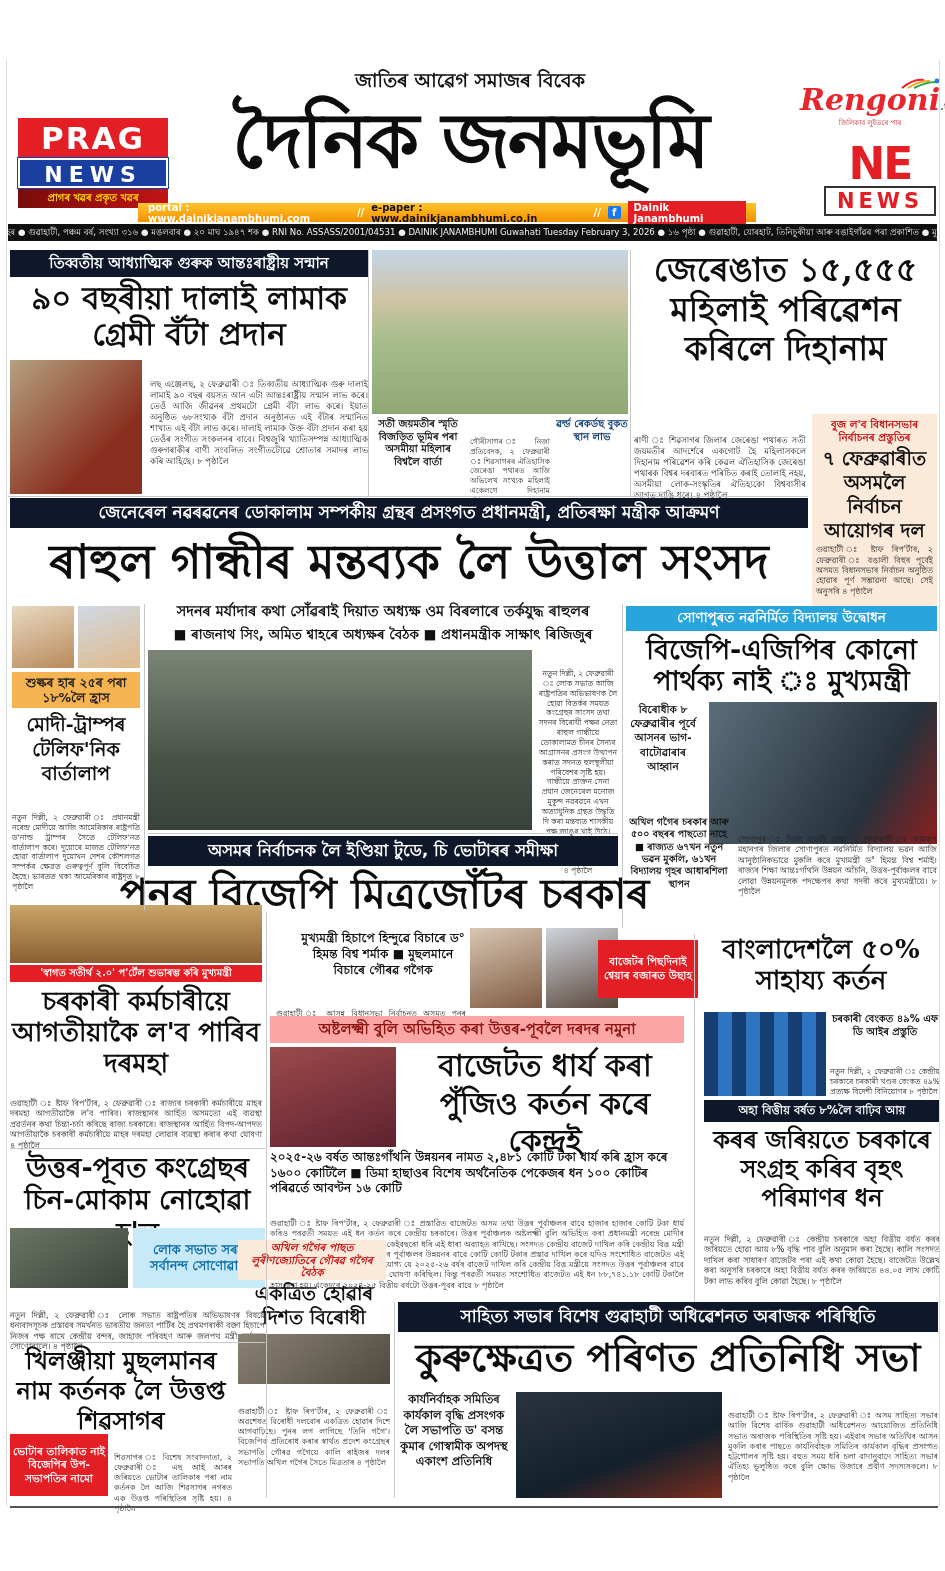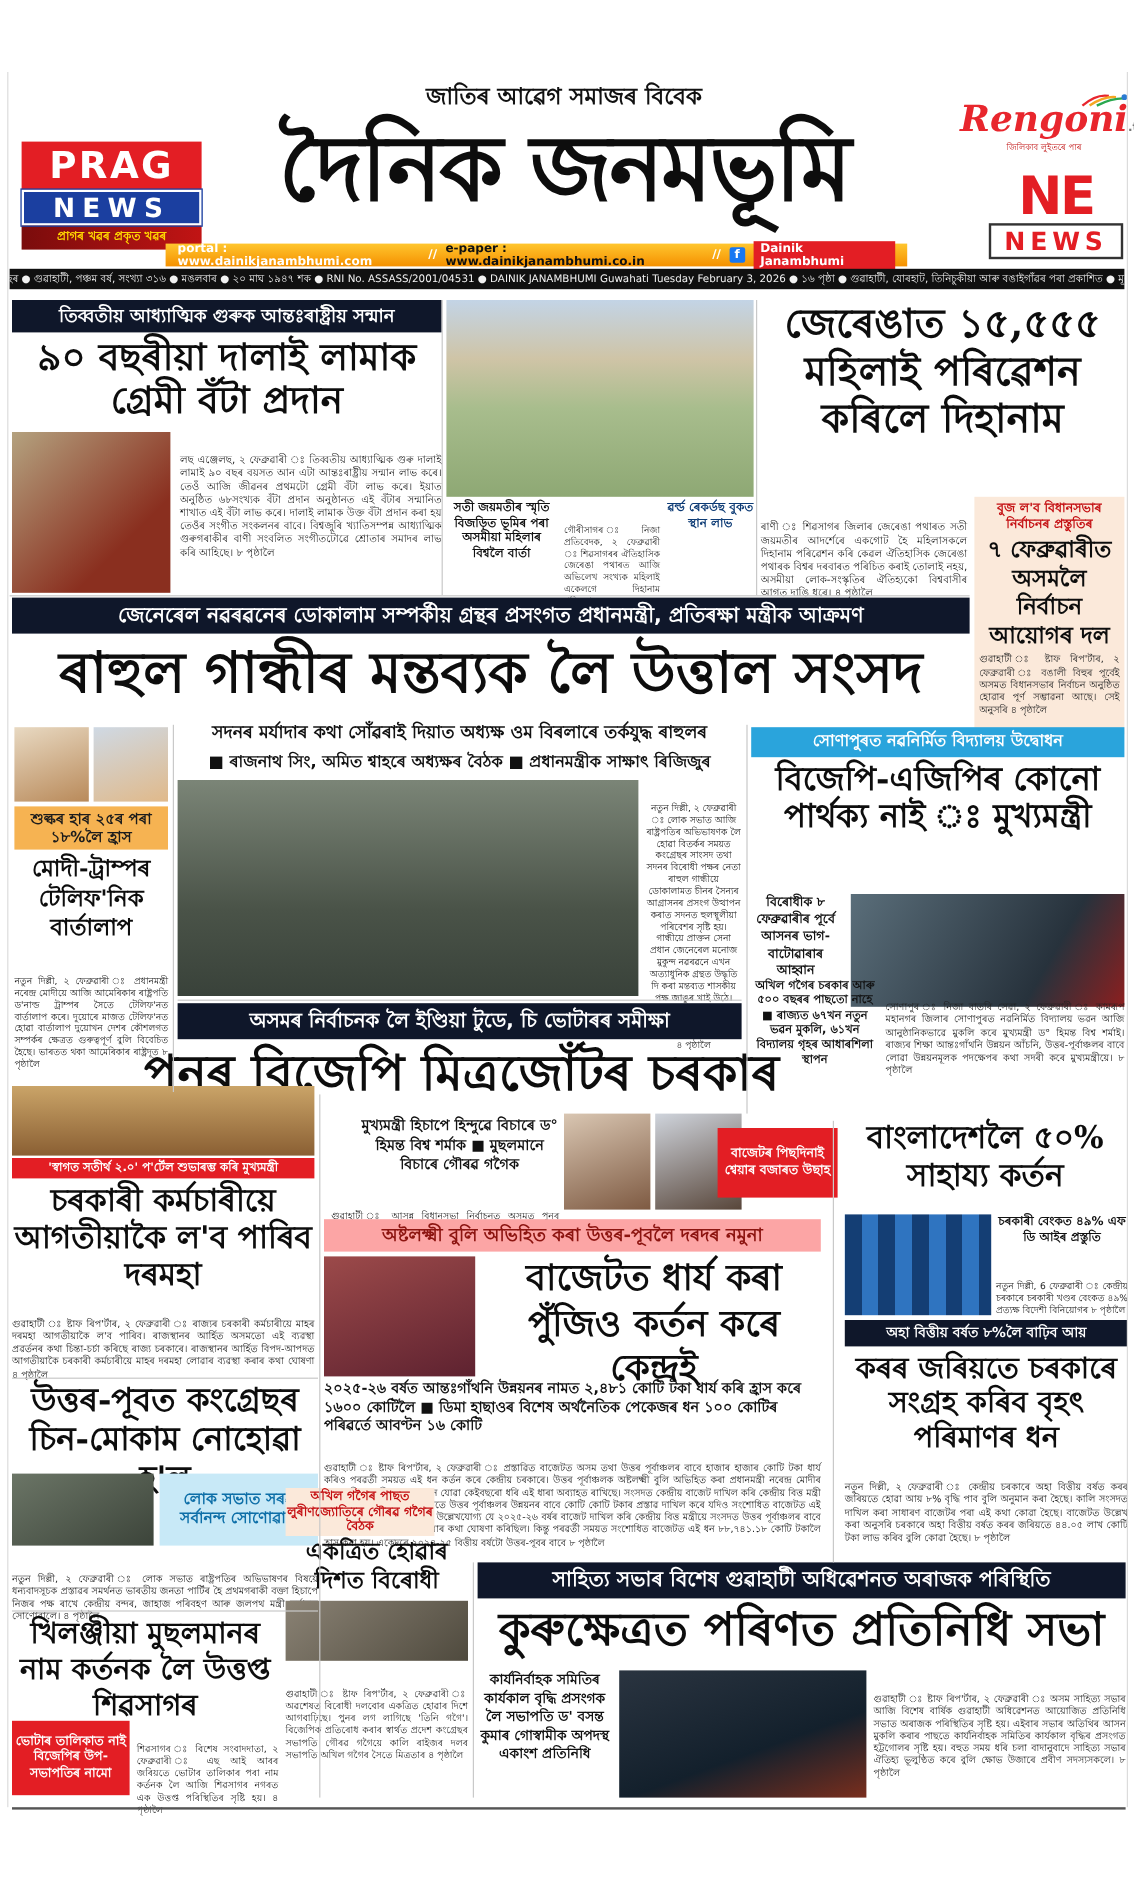--- a/index.html
+++ b/index.html
@@ -113,21 +113,21 @@
   <div class="abs hd" style="left:12px; top:712px; width:128px; font-size:19px; line-height:1.3;">মোদী-ট্ৰাম্পৰ টেলিফ'নিক বাৰ্তালাপ</div>
   <div class="abs body-txt" style="left:12px; top:794px; width:128px; height:116px; font-size:7.6px;">নতুন দিল্লী, ২ ফেব্ৰুৱাৰী ঃ প্ৰধানমন্ত্ৰী নৰেন্দ্ৰ মোদীয়ে আজি আমেৰিকাৰ ৰাষ্ট্ৰপতি ড'নাল্ড ট্ৰাম্পৰ সৈতে টেলিফ'নত বাৰ্তালাপ কৰে। দুয়োৰে মাজত টেলিফ'নত হোৱা বাৰ্তালাপ দুয়োখন দেশৰ কৌশলগত সম্পৰ্কৰ ক্ষেত্ৰত গুৰুত্বপূৰ্ণ বুলি বিবেচিত হৈছে। ভাৰতত থকা আমেৰিকাৰ ৰাষ্ট্ৰদূত ৮ পৃষ্ঠালৈ</div>
 
   <div class="abs" style="left:148px; top:602px; width:470px; text-align:center; font-weight:700; font-size:14.5px; line-height:1.3;">সদনৰ মৰ্যাদাৰ কথা সোঁৱৰাই দিয়াত অধ্যক্ষ ওম বিৰলাৰে তৰ্কযুদ্ধ ৰাহুলৰ</div>
   <div class="abs" style="left:148px; top:624px; width:470px; text-align:center; font-weight:700; font-size:13.5px;">■ ৰাজনাথ সিং, অমিত শ্বাহৰে অধ্যক্ষৰ বৈঠক ■ প্ৰধানমন্ত্ৰীক সাক্ষাৎ ৰিজিজুৰ</div>
   <div class="abs photo" style="left:148px; top:650px; width:384px; height:180px; background:linear-gradient(180deg,#7b8577,#4a5348 60%,#39423a);"></div>
   <div class="abs body-txt" style="left:538px; top:650px; width:80px; height:180px; font-size:7.6px; text-align:center;">নতুন দিল্লী, ২ ফেব্ৰুৱাৰী ঃ লোক সভাত আজি ৰাষ্ট্ৰপতিৰ অভিভাষণক লৈ হোৱা বিতৰ্কৰ সময়ত কংগ্ৰেছৰ সাংসদ তথা সদনৰ বিৰোধী পক্ষৰ নেতা ৰাহুল গান্ধীয়ে ডোকালামত চীনৰ সৈন্যৰ আগ্ৰাসনৰ প্ৰসংগ উত্থাপন কৰাত সদনত হুলস্থূলীয়া পৰিবেশৰ সৃষ্টি হয়। গান্ধীয়ে প্ৰাক্তন সেনা প্ৰধান জেনেৰেল মনোজ মুকুন্দ নৱৰৱনে এখন অত্যাধুনিক গ্ৰন্থত উদ্ধৃতি দি কৰা মন্তব্যত শাসকীয় পক্ষ জাঙুৰ খাই উঠে। গান্ধীৰ মন্তব্যৰ ফলত সদনত সৃষ্টি হোৱা হুলস্থূলীয়া পৰিবেশৰ বাবে ৪ পৃষ্ঠালৈ</div>
 
   <div class="abs hd" style="left:626px; top:634px; width:311px; font-size:27px; line-height:1.15;">বিজেপি-এজিপিৰ কোনো পাৰ্থক্য নাই ঃ মুখ্যমন্ত্ৰী</div>
   <div class="abs banner-blue" style="left:626px; top:606px; width:311px; height:25px; font-size:13.5px;">সোণাপুৰত নৱনিৰ্মিত বিদ্যালয় উদ্বোধন</div>
-  <div class="abs flexrow" style="left:626px; top:702px; width:311px; height:94px; gap:9px;margin-top:43px;">
+  <div class="abs flexrow" style="left:626px; top:702px; width:311px; height:142px; gap:9px;">
     <div style="width:74px; font-weight:700; font-size:10.5px; line-height:1.35; text-align:center;">বিৰোধীক ৮ ফেব্ৰুৱাৰীৰ পূৰ্বে আসনৰ ভাগ-বাটোৱাৰাৰ আহ্বান</div>
     <div class="photo" style="flex:1; background:linear-gradient(120deg,#5a6e7a,#27323c 70%,#8c1f1f);"></div>
   </div>
   <div class="abs flexrow" style="left:626px; top:816px; width:311px; height:112px; gap:6px;">
     <div style="width:106px; font-weight:700; font-size:9.5px; line-height:1.3; text-align:center;">অখিল গগৈৰ চৰকাৰ আৰু ৫০০ বছৰৰ পাছতো নাহে ■ ৰাজ্যত ৬৭খন নতুন ভৱন মুকলি, ৬১খন বিদ্যালয় গৃহৰ আধাৰশিলা স্থাপন</div>
     <div class="body-txt" style="flex:1; font-size:8px;">সোণাপুৰ ঃ নিজা বাতৰি সেৱা, ২ ফেব্ৰুৱাৰী ঃ কামৰূপ মহানগৰ জিলাৰ সোণাপুৰত নৱনিৰ্মিত বিদ্যালয় ভৱন আজি আনুষ্ঠানিকভাৱে মুকলি কৰে মুখ্যমন্ত্ৰী ড° হিমন্ত বিশ্ব শৰ্মাই। ৰাজ্যৰ শিক্ষা আন্তঃগাঁথনি উন্নয়ন আঁচনি, উত্তৰ-পূৰ্বাঞ্চলৰ বাবে লোৱা উন্নয়নমূলক পদক্ষেপৰ কথা সদৰী কৰে মুখ্যমন্ত্ৰীয়ে। ৮ পৃষ্ঠালৈ</div>
   </div>
 
   <div class="abs banner-red" style="left:148px; top:836px; width:470px; height:30px; font-size:16.5px;">অসমৰ নিৰ্বাচনক লৈ ইণ্ডিয়া টুডে, চি ভোটাৰৰ সমীক্ষা</div>
   <div class="abs hd nowrap" style="left:120px; top:866px; width:498px; font-size:41px; line-height:1.4;">পুনৰ বিজেপি মিত্ৰজোঁটৰ চৰকাৰ</div>
@@ -138,21 +138,21 @@
 
   <div class="abs photo" style="left:10px; top:905px; width:252px; height:58px; background:linear-gradient(180deg,#caa468,#8a5f33);"></div>
   <div class="abs redboxwhite" style="left:10px; top:965px; width:252px; height:17px; font-size:9.8px;">'স্বাগত সতীৰ্থ ২.০' প'ৰ্টেল শুভাৰম্ভ কৰি মুখ্যমন্ত্ৰী</div>
   <div class="abs hd" style="left:10px; top:986px; width:252px; font-size:26px; line-height:1.2;">চৰকাৰী কৰ্মচাৰীয়ে আগতীয়াকৈ ল'ব পাৰিব দৰমহা</div>
   <div class="abs body-txt" style="left:10px; top:1080px; width:252px; height:64px; font-size:8px;">গুৱাহাটী ঃ ষ্টাফ ৰিপ'ৰ্টাৰ, ২ ফেব্ৰুৱাৰী ঃ ৰাজ্যৰ চৰকাৰী কৰ্মচাৰীয়ে মাহৰ দৰমহা আগতীয়াকৈ ল'ব পাৰিব। ৰাজস্থানৰ আৰ্হিত অসমতো এই ব্যৱস্থা প্ৰৱৰ্তনৰ কথা চিন্তা-চৰ্চা কৰিছে ৰাজ্য চৰকাৰে। ৰাজস্থানৰ আৰ্হিত বিপদ-আপদত আগতীয়াকৈ চৰকাৰী কৰ্মচাৰীয়ে মাহৰ দৰমহা লোৱাৰ ব্যৱস্থা কৰাৰ কথা ঘোষণা ৪ পৃষ্ঠালৈ</div>
 
   <div class="abs redboxwhite" style="left:598px; top:940px; width:100px; height:58px; font-size:10.5px; line-height:1.3; padding:2px;">বাজেটৰ পিছদিনাই শ্বেয়াৰ বজাৰত উছাহ</div>
   <div class="abs hd" style="left:702px; top:934px; width:238px; font-size:26px; line-height:1.2;">বাংলাদেশলৈ ৫০% সাহায্য কৰ্তন</div>
   <div class="abs photo" style="left:704px; top:1012px; width:122px; height:84px; background:repeating-linear-gradient(90deg,#143e74 0 14px,#2f74c0 14px 28px);"></div>
   <div class="abs" style="left:830px; top:1012px; width:110px; font-weight:700; font-size:10px; line-height:1.3; text-align:center;">চৰকাৰী বেংকত ৪৯% এফ ডি আইৰ প্ৰস্তুতি</div>
-  <div class="abs body-txt" style="left:830px; top:1048px; width:110px; height:48px; font-size:7.6px;">নতুন দিল্লী, 6 ফেব্ৰুৱাৰী ঃ কেন্দ্ৰীয় চৰকাৰে চৰকাৰী খণ্ডৰ বেংকত ৪৯% প্ৰত্যক্ষ বিদেশী বিনিয়োগৰ ৮ পৃষ্ঠালৈ</div>
+  <div class="abs body-txt" style="left:830px; top:1048px; width:110px; height:48px; font-size:7.6px;">নতুন দিল্লী, ২ ফেব্ৰুৱাৰী ঃ কেন্দ্ৰীয় চৰকাৰে চৰকাৰী খণ্ডৰ বেংকত ৪৯% প্ৰত্যক্ষ বিদেশী বিনিয়োগৰ ৮ পৃষ্ঠালৈ</div>
   <div class="abs banner-red" style="left:704px; top:1100px; width:236px; height:22px; font-size:11.5px;">অহা বিত্তীয় বৰ্ষত ৮%লৈ বাঢ়িব আয়</div>
   <div class="abs hd" style="left:704px; top:1126px; width:236px; font-size:24px; line-height:1.2;">কৰৰ জৰিয়তে চৰকাৰে সংগ্ৰহ কৰিব বৃহৎ পৰিমাণৰ ধন</div>
   <div class="abs body-txt" style="left:704px; top:1216px; width:236px; height:86px; font-size:8px;">নতুন দিল্লী, ২ ফেব্ৰুৱাৰী ঃ কেন্দ্ৰীয় চৰকাৰে অহা বিত্তীয় বৰ্ষত কৰৰ জৰিয়তে হোৱা আয় ৮% বৃদ্ধি পাব বুলি অনুমান কৰা হৈছে। কালি সংসদত দাখিল কৰা সাধাৰণ বাজেটৰ পৰা এই কথা কোৱা হৈছে। বাজেটত উল্লেখ কৰা অনুসৰি চৰকাৰে অহা বিত্তীয় বৰ্ষত কৰৰ জৰিয়তে ৪৪.০৫ লাখ কোটি টকা লাভ কৰিব বুলি কোৱা হৈছে। ৮ পৃষ্ঠালৈ</div>
 
   <div class="abs banner-amber" style="left:270px; top:1016px; width:414px; height:27px; font-size:15px;">অষ্টলক্ষ্মী বুলি অভিহিত কৰা উত্তৰ-পূবলৈ দৰদৰ নমুনা</div>
   <div class="abs photo" style="left:270px; top:1047px; width:126px; height:100px; background:linear-gradient(160deg,#9c4a4a,#5e2230);"></div>
   <div class="abs hd" style="left:402px; top:1047px; width:286px; font-size:30px; line-height:1.25;">বাজেটত ধাৰ্য কৰা পুঁজিও কৰ্তন কৰে কেন্দ্ৰই</div>
   <div class="abs" style="left:270px; top:1150px; width:414px; text-align:left; font-weight:700; font-size:12px; line-height:1.3;">২০২৫-২৬ বৰ্ষত আন্তঃগাঁথনি উন্নয়নৰ নামত ২,৪৮১ কোটি টকা ধাৰ্য কৰি হ্ৰাস কৰে ১৬০০ কোটিলৈ ■ ডিমা হাছাওৰ বিশেষ অৰ্থনৈতিক পেকেজৰ ধন ১০০ কোটিৰ পৰিৱৰ্তে আবণ্টন ১৬ কোটি</div>
   <div class="abs body-txt" style="left:270px; top:1200px; width:414px; height:92px; font-size:7.9px;">গুৱাহাটী ঃ ষ্টাফ ৰিপ'ৰ্টাৰ, ২ ফেব্ৰুৱাৰী ঃ প্ৰস্তাৱিত বাজেটত অসম তথা উত্তৰ পূৰ্বাঞ্চলৰ বাবে হাজাৰ হাজাৰ কোটি টকা ধাৰ্য কৰিও পৰৱৰ্তী সময়ত এই ধন কৰ্তন কৰে কেন্দ্ৰীয় চৰকাৰে। উত্তৰ পূৰ্বাঞ্চলক অষ্টলক্ষ্মী বুলি অভিহিত কৰা প্ৰধানমন্ত্ৰী নৰেন্দ্ৰ মোদীৰ নেতৃত্বাধীন কেন্দ্ৰীয় চৰকাৰখনে যোৱা কেইবছৰো ধৰি এই ধাৰা অব্যাহত ৰাখিছে। সংসদত কেন্দ্ৰীয় বাজেট দাখিল কৰি কেন্দ্ৰীয় বিত্ত মন্ত্ৰী নিৰ্মলা সীতাৰমণে অসমৰ লগতে উত্তৰ পূৰ্বাঞ্চলৰ উন্নয়নৰ বাবে কোটি কোটি টকাৰ প্ৰস্তাৱ দাখিল কৰে যদিও সংশোধিত বাজেটত এই ধন কৰ্তন কৰে বিত্ত মন্ত্ৰালয়ে। উল্লেখযোগ্য যে ২০২৫-২৬ বৰ্ষৰ বাজেট দাখিল কৰি কেন্দ্ৰীয় বিত্ত মন্ত্ৰীয়ে সংসদত উত্তৰ পূৰ্বাঞ্চলৰ বাবে ১,০৫৮৩৩.২৮ কোটি ধাৰ্য কৰাৰ কথা ঘোষণা কৰিছিল। কিন্তু পৰৱৰ্তী সময়ত সংশোধিত বাজেটত এই ধন ৮৮,৭৪১.১৮ কোটি টকালৈ হ্ৰাস কৰা হয়। একেদৰে ২০২৪-২৫ বিত্তীয় বৰ্ষটো উত্তৰ-পূবৰ বাবে ৮ পৃষ্ঠালৈ</div>
 
@@ -162,21 +162,21 @@
     <div class="box-aqua" style="flex:1; font-size:13px; line-height:1.25;">লোক সভাত সৰৱ সৰ্বানন্দ সোণোৱাল</div>
   </div>
   <div class="abs body-txt" style="left:10px; top:1292px; width:255px; height:46px; font-size:8px;">নতুন দিল্লী, ২ ফেব্ৰুৱাৰী ঃ লোক সভাত ৰাষ্ট্ৰপতিৰ অভিভাষণৰ বিষয়ে ধন্যবাদসূচক প্ৰস্তাৱৰ সমৰ্থনত ভাৰতীয় জনতা পাৰ্টিৰ হৈ প্ৰথমগৰাকী বক্তা হিচাপে নিজৰ পক্ষ ৰাখে কেন্দ্ৰীয় বন্দৰ, জাহাজ পৰিবহণ আৰু জলপথ মন্ত্ৰী সৰ্বানন্দ সোণোৱালে। ৪ পৃষ্ঠালৈ</div>
 
   <div class="abs hd" style="left:10px; top:1346px; width:222px; font-size:24px; line-height:1.25;">খিলঞ্জীয়া মুছলমানৰ নাম কৰ্তনক লৈ উত্তপ্ত শিৱসাগৰ</div>
   <div class="abs flexrow" style="left:10px; top:1434px; width:222px; height:62px; gap:6px;">
     <div class="redboxwhite" style="width:98px; font-size:10.5px; line-height:1.3; padding:2px;">ভোটাৰ তালিকাত নাই বিজেপিৰ উপ-সভাপতিৰ নামো</div>
     <div class="body-txt" style="flex:1; font-size:7.8px;">শিৱসাগৰ ঃ বিশেষ সংবাদদাতা, ২ ফেব্ৰুৱাৰী ঃ এছ আই আৰৰ জৰিয়তে ভোটাৰ তালিকাৰ পৰা নাম কৰ্তনক লৈ আজি শিৱসাগৰ নগৰত এক উত্তপ্ত পৰিস্থিতিৰ সৃষ্টি হয়। ৪ পৃষ্ঠালৈ</div>
   </div>
 
-  <div class="abs box-pink" style="left:238px; top:1240px; width:124px; height:40px; display:flex; align-items:center; justify-content:center;">
+  <div class="abs box-pink" style="left:238px; top:1240px; width:148px; height:40px; display:flex; align-items:center; justify-content:center;font-style:italic;">
     <div style="color:#c40f12; font-weight:700; font-size:10.5px; line-height:1.2; text-align:center;">অখিল গগৈৰ পাছত লুৰীণজ্যোতিৰে গৌৰৱ গগৈৰ বৈঠক</div>
   </div>
   <div class="abs hd" style="left:238px; top:1282px; width:152px; font-size:19px; line-height:1.25;">একত্ৰিত হোৱাৰ দিশত বিৰোধী</div>
   <div class="abs photo" style="left:238px; top:1334px; width:152px; height:50px; background:linear-gradient(140deg,#8a8274,#4f4a3e);"></div>
   <div class="abs body-txt" style="left:238px; top:1388px; width:152px; height:86px; font-size:7.8px;">গুৱাহাটী ঃ ষ্টাফ ৰিপ'ৰ্টাৰ, ২ ফেব্ৰুৱাৰী ঃ অৱশেষত বিৰোধী দলবোৰ একত্ৰিত হোৱাৰ দিশে আগবাঢ়িছে। পুনৰ লগ লাগিছে 'তিনি গগৈ'। বিজেপিক প্ৰতিৰোধ কৰাৰ স্বাৰ্থত প্ৰদেশ কংগ্ৰেছৰ সভাপতি গৌৰৱ গগৈয়ে কালি ৰাইজৰ দলৰ সভাপতি অখিল গগৈৰ সৈতে মিত্ৰতাৰ ৪ পৃষ্ঠালৈ</div>
 
   <div class="abs banner-red" style="left:398px; top:1302px; width:540px; height:30px; font-size:17px;">সাহিত্য সভাৰ বিশেষ গুৱাহাটী অধিৱেশনত অৰাজক পৰিস্থিতি</div>
   <div class="abs hd nowrap" style="left:398px; top:1332px; width:540px; font-size:38px; line-height:1.35;">কুৰুক্ষেত্ৰত পৰিণত প্ৰতিনিধি সভা</div>
   <div class="abs" style="left:398px; top:1392px; width:112px; font-weight:700; font-size:11.5px; line-height:1.35; text-align:center;">কাৰ্যনিৰ্বাহক সমিতিৰ কাৰ্যকাল বৃদ্ধি প্ৰসংগক লৈ সভাপতি ড' বসন্ত কুমাৰ গোস্বামীক অপদস্থ একাংশ প্ৰতিনিধি</div>
   <div class="abs photo" style="left:516px; top:1392px; width:206px; height:106px; background:linear-gradient(160deg,#2a3440,#13202c 60%,#7a2e1d);"></div>

